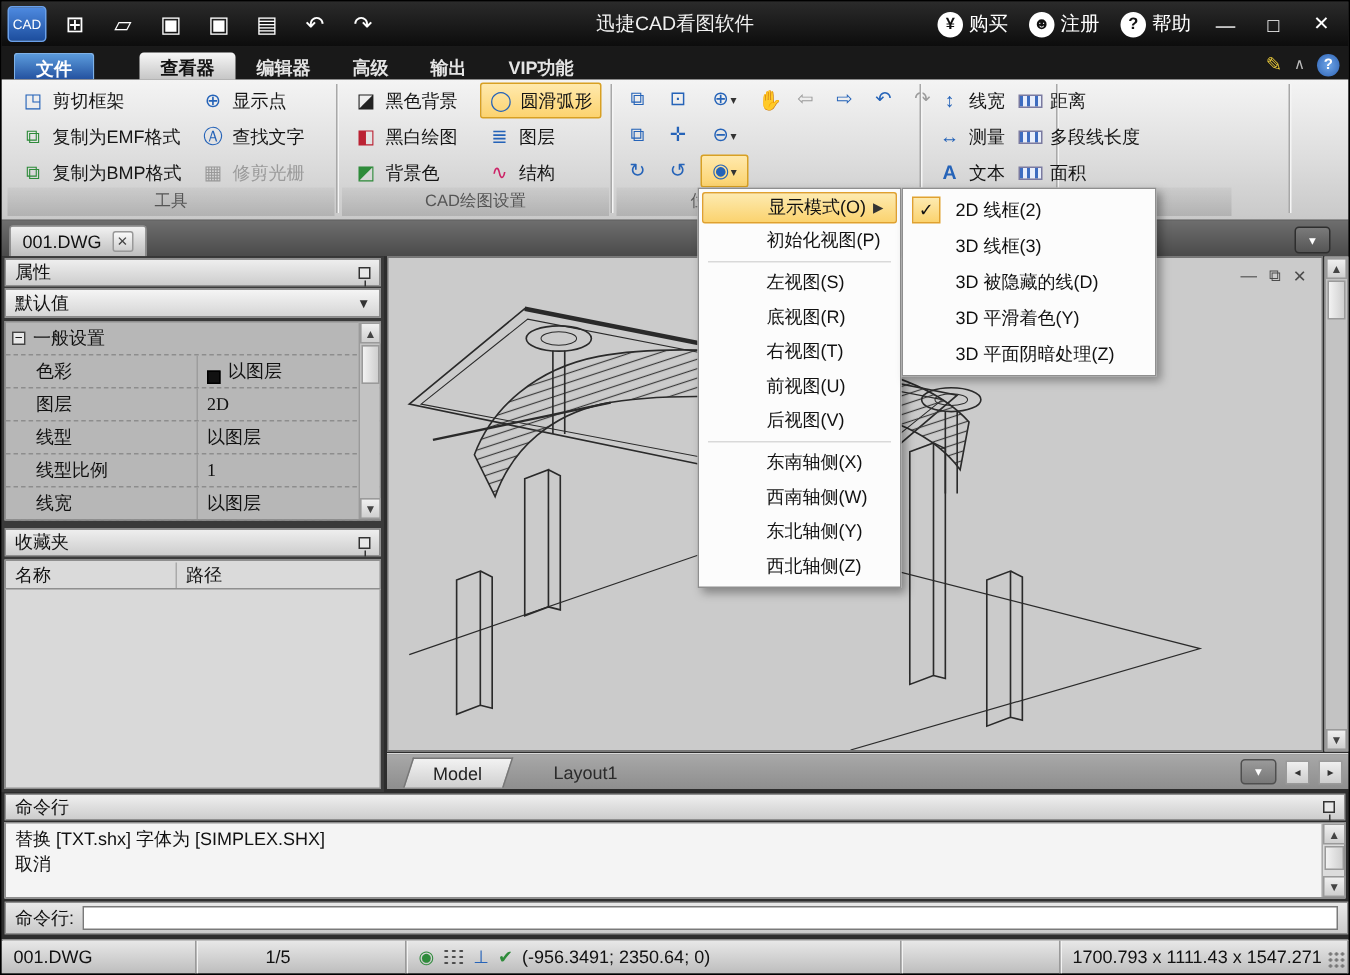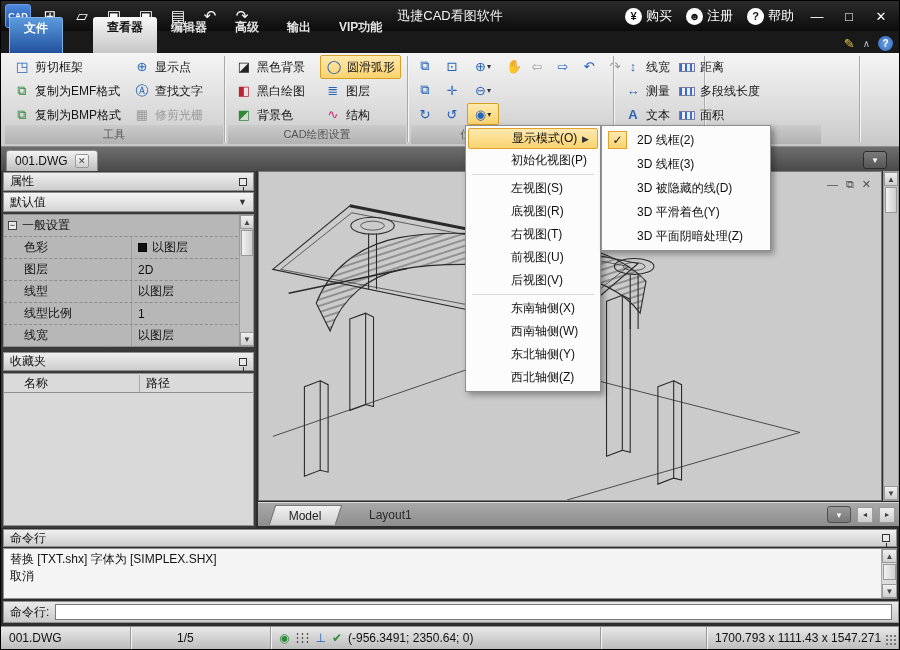--- a/index.html
+++ b/index.html
@@ -5,32 +5,32 @@
   * { margin:0; padding:0; box-sizing:border-box; }
   html,body { width:900px; height:650px; }
   body { font-family:"Liberation Sans","DejaVu Sans",sans-serif; font-size:12px; background:#000; }
   #window { position:relative; width:900px; height:650px; background:#2d2d2d; border:1px solid #000; overflow:hidden; }
 
   
   #titlebar { position:absolute; left:0; top:0; width:100%; height:30px;
     background:linear-gradient(#2b2b2b,#0c0c0c); display:flex; align-items:center; color:#fff; }
   .tb-left { display:flex; align-items:center; gap:6px; padding-left:4px; }
   .logo { width:26px; height:24px; background:linear-gradient(#4e8ae0,#1d4e9e); border:1px solid #6aa0ea;
-    border-radius:3px; color:#fff; font-size:9px; font-weight:bold; display:flex; align-items:center; justify-content:center; }
+    border-radius:3px; color:#fff; font-size:9px; font-weight:normal; display:flex; align-items:center; justify-content:center; }
   .tb-ic { width:26px; height:24px; display:flex; align-items:center; justify-content:center; font-size:15px; color:#fff; cursor:default; }
   #title-text { position:absolute; left:0; right:0; text-align:center; font-size:13px; color:#f0f0f0; pointer-events:none; }
   .tb-right { position:absolute; right:4px; top:0; height:30px; display:flex; align-items:center; gap:4px; }
   .tb-link { display:flex; align-items:center; gap:4px; color:#fff; font-size:13px; padding:0 5px; height:24px; }
   .tb-bubble { width:17px; height:17px; border-radius:50%; background:#fff; color:#111; font-size:11px; font-weight:bold;
     display:flex; align-items:center; justify-content:center; }
   .winbtn { width:28px; height:22px; display:flex; align-items:center; justify-content:center; color:#fff; font-size:13px; }
 
   
   #menubar { position:absolute; left:0; top:30px; width:100%; height:22px; background:#191919; display:flex; align-items:flex-end; }
-  .mtab { height:36px; line-height:20px; padding:0 14px; color:#e4e4e4; font-size:12px; font-weight:bold; }
+  .mtab { height:18px; line-height:20px; padding:0 14px; color:#e4e4e4; font-size:12px; font-weight:bold; }
   .mtab.file { background:linear-gradient(#5b9bdc,#23519f); color:#fff; border:1px solid #7fb2e8; border-bottom:none;
     border-radius:3px 3px 0 0; margin-left:8px; margin-right:6px; }
   .mtab.active { background:linear-gradient(#f7f7f7,#c6c6c6); color:#111; border-radius:3px 3px 0 0;margin-left:24px; }
   .mb-right { position:absolute; right:6px; bottom:2px; display:flex; align-items:center; gap:8px; }
   .mb-ic { color:#e8c83a; font-size:13px; }
   .mb-caret { color:#bbb; font-size:10px; }
   .mb-help { width:15px; height:15px; border-radius:50%; background:radial-gradient(#6fa6e8,#2d62b4); color:#fff;
     font-size:10px; font-weight:bold; display:flex; align-items:center; justify-content:center; }
 
   
@@ -68,33 +68,33 @@
   .phead { position:absolute; left:2px; width:251px; height:19px; background:linear-gradient(#efefef,#cdcdcd);
     border:1px solid #8f8f8f; display:flex; align-items:center; justify-content:space-between; padding:0 6px; color:#111; }
   .pin { position:relative; width:8px; height:8px; border:1px solid #333; background:#e8e8e8; }
   .pin::after { content:""; position:absolute; left:3px; top:8px; width:1px; height:4px; background:#333; }
   #combo { position:absolute; left:2px; top:21px; width:251px; height:20px; background:linear-gradient(#f5f5f5,#d5d5d5);
     border:1px solid #8f8f8f; display:flex; align-items:center; justify-content:space-between; padding:0 6px; color:#111; }
   .combo-arr { font-size:9px; color:#333; }
   #propgrid { position:absolute; left:2px; top:43px; width:251px; height:133px; background:#b7b7b7; border:1px solid #8f8f8f; }
   .prow { display:flex; height:22px; border-bottom:1px dashed #8d8d8d; align-items:center; color:#111; }
   .prow .pn { width:128px; padding-left:20px; border-right:1px solid #9d9d9d; height:100%; display:flex; align-items:center; gap:5px; }
-  .prow .pv { flex:1; padding-left:6px; display:flex; align-items:center; gap:5px; }
+  .prow .pv { flex:1; padding-left:6px; display:flex; align-items:flex-end; gap:5px;font-family:Liberation Serif, serif; }
   .prow.group .pn { padding-left:4px; width:100%; border-right:none; font-weight:normal; }
   .treebox { width:9px; height:9px; border:1px solid #444; background:#e8e8e8; font-size:9px; line-height:7px; text-align:center; color:#111; }
   .swatch { width:9px; height:9px; background:#111; border:1px solid #000; }
   .vscroll { position:absolute; right:0; top:0; width:14px; height:100%; background:#c3c3c3; border-left:1px solid #9a9a9a; }
   .sarrow { width:14px; height:14px; font-size:8px; color:#444; display:flex; align-items:center; justify-content:center;
     background:linear-gradient(#f0f0f0,#cfcfcf); border:1px solid #9a9a9a; }
   .sthumb { width:12px; height:26px; margin:1px; background:linear-gradient(90deg,#f2f2f2,#cfcfcf); border:1px solid #9a9a9a; }
   .sarrow.bottom { position:absolute; bottom:0; }
   #favhead { top:181px; }
   #favcols { position:absolute; left:2px; top:202px; width:251px; height:20px; background:#dadada; border:1px solid #8f8f8f;
     display:flex; align-items:center; color:#111; }
-  #favcols .fc1 { width:136px; padding-left:20px; border-right:1px solid #aaa; }
+  #favcols .fc1 { width:114px; padding-left:6px; border-right:1px solid #aaa; }
   #favcols .fc2 { padding-left:6px; }
   #favbody { position:absolute; left:2px; top:222px; width:251px; bottom:2px; background:#d9d9d9; border:1px solid #8f8f8f; border-top:none; }
 
   
   #canvas { position:absolute; left:255px; top:0; right:0; height:100%; background:#2d2d2d; }
   #draw { position:absolute; left:2px; top:0; right:17px; height:330px; background:#cbcbcb; border:1px solid #777; }
   #mdi-controls { position:absolute; right:10px; top:6px; display:flex; gap:8px; color:#4c4c4c; font-size:11px; }
   #cv-vscroll { position:absolute; right:0; top:0; width:16px; height:330px; background:#c3c3c3; border:1px solid #9a9a9a; }
   #tabstrip { position:absolute; left:2px; right:0; top:331px; height:24px; background:linear-gradient(#a8a8a8,#8e8e8e);
     border-top:1px solid #d8d8d8; display:flex; align-items:center; }

